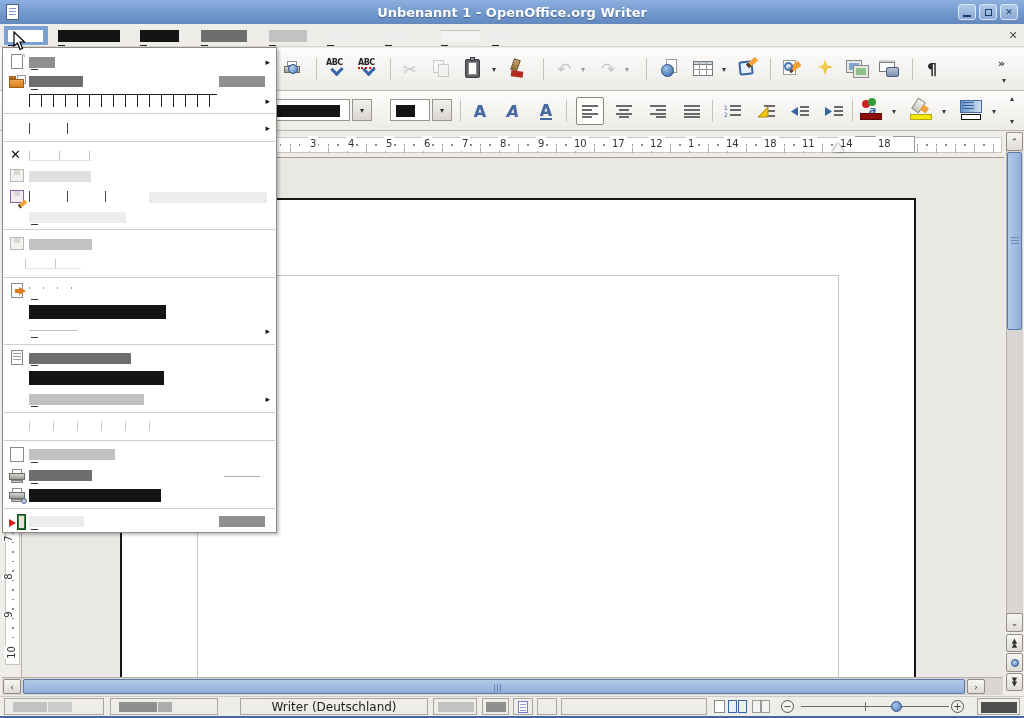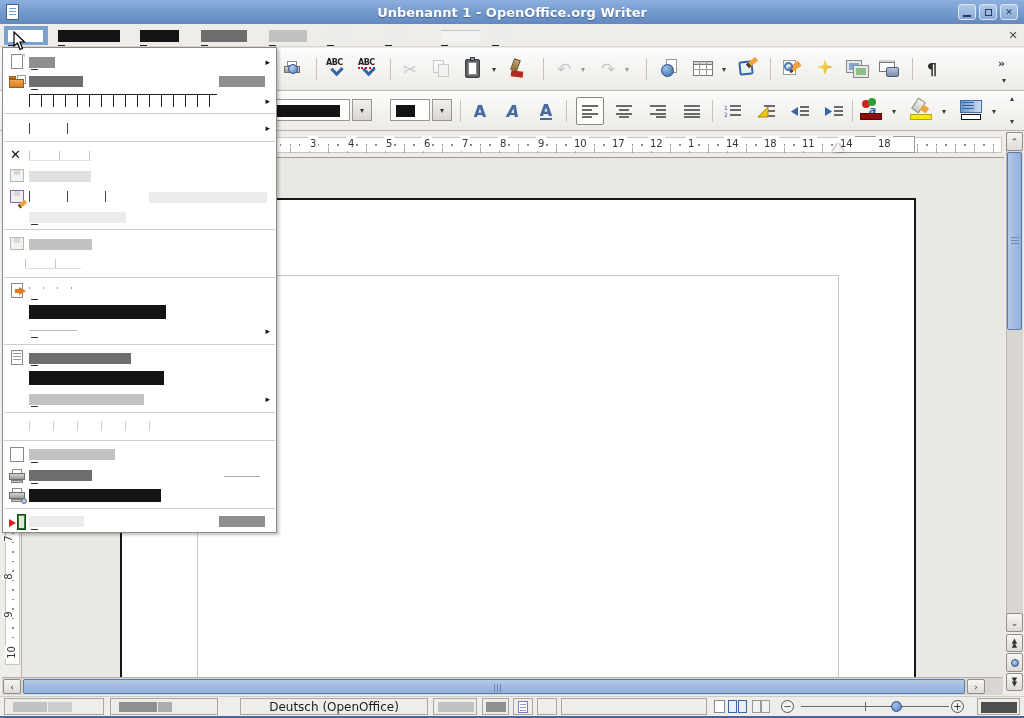--- a/index.html
+++ b/index.html
@@ -544,21 +544,21 @@
   <div id="statusbar">
     <div class="scell" style="left:4px;width:100px;">
       <span class="rbox sh-light" style="left:8px;width:34px;"></span>
       <span class="rbox" style="left:43px;width:24px;background:#cdcdcd;"></span>
     </div>
     <div class="scell" style="left:110px;width:108px;">
       <span class="rbox sh-mid" style="left:8px;width:38px;"></span>
       <span class="rbox" style="left:47px;width:14px;background:#adadad;"></span>
     </div>
     <div class="scell" id="lang-cell" style="left:240px;width:188px;">
-      <span>Deutsch (OpenOffice)</span>
+      <span>Writer (Deutschland)</span>
     </div>
     <div class="scell" style="left:433px;width:44px;">
       <span class="rbox sh-light" style="left:4px;width:36px;"></span>
     </div>
     <div class="scell" style="left:482px;width:27px;">
       <span class="rbox sh-mid" style="left:3px;width:20px;"></span>
     </div>
     <div class="scell" style="left:513px;width:20px;">
       <span style="position:absolute;left:4px;top:2px;width:10px;height:12px;background:#fff;border:1px solid #7a7ac8;">
         <i style="position:absolute;left:1px;top:2px;width:6px;height:7px;background:repeating-linear-gradient(#9a9ad0 0 1px, transparent 1px 3px);display:block;"></i>

